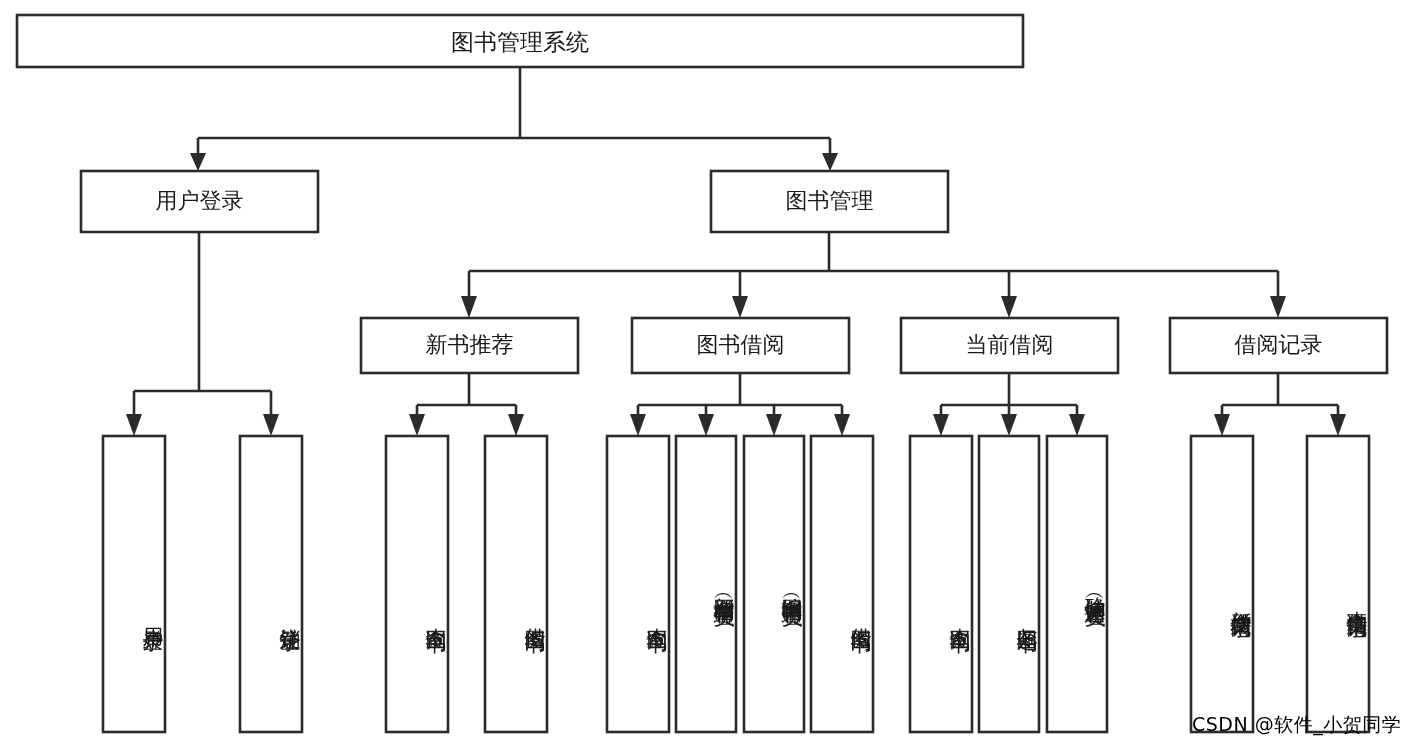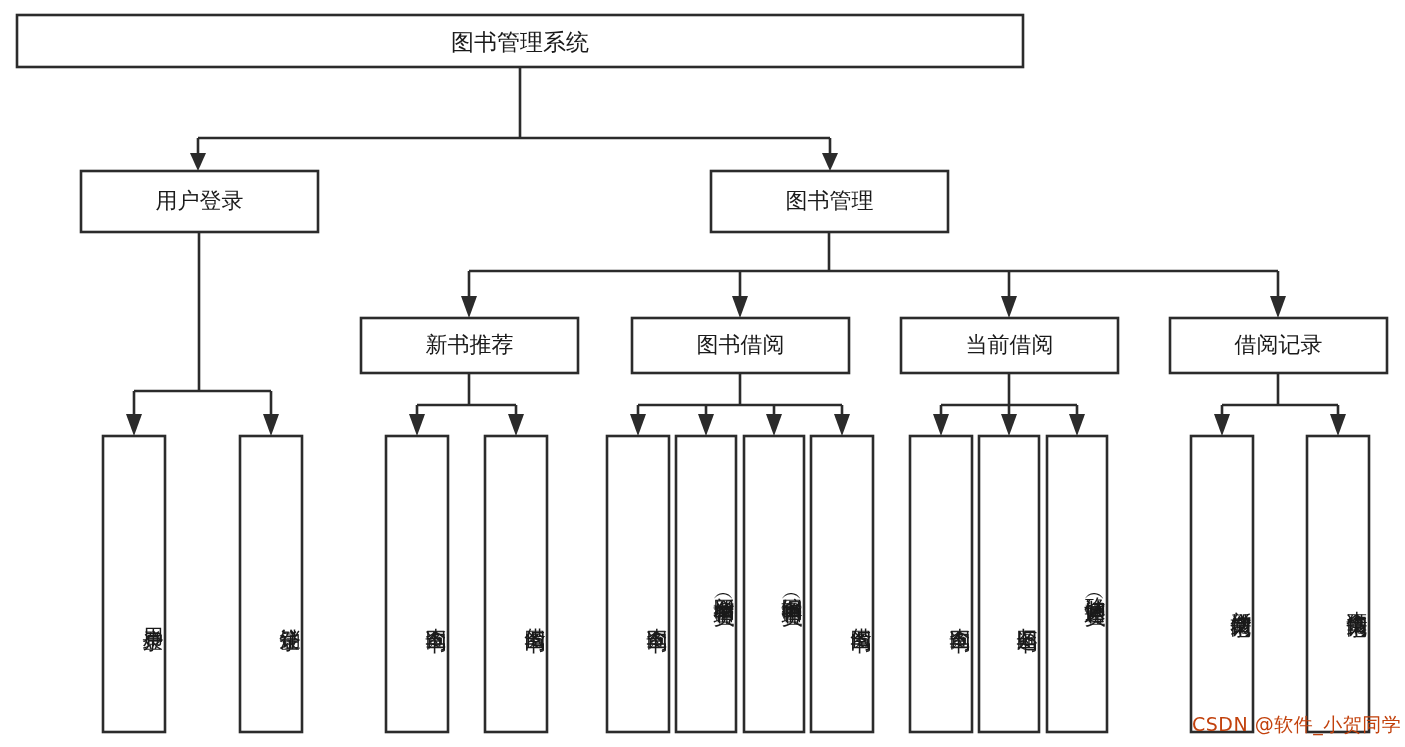--- a/index.html
+++ b/index.html
@@ -70,21 +70,21 @@
     align-items: flex-start;
     justify-content: center;
     text-align: center;
     white-space: nowrap;
     user-select: none;
   }
   .watermark {
     position: absolute;
     font-family: "DejaVu Sans", "Liberation Sans", sans-serif;
     font-size: 19px;
-    color: #c2410c;
+    color: #000000;
     white-space: nowrap;
     letter-spacing: 0.5px;
   }
 </style>
 </head>
 <body>
 
 <div id="diagram-root">
 
   <svg id="tree-svg" viewBox="0 0 1405 747">

